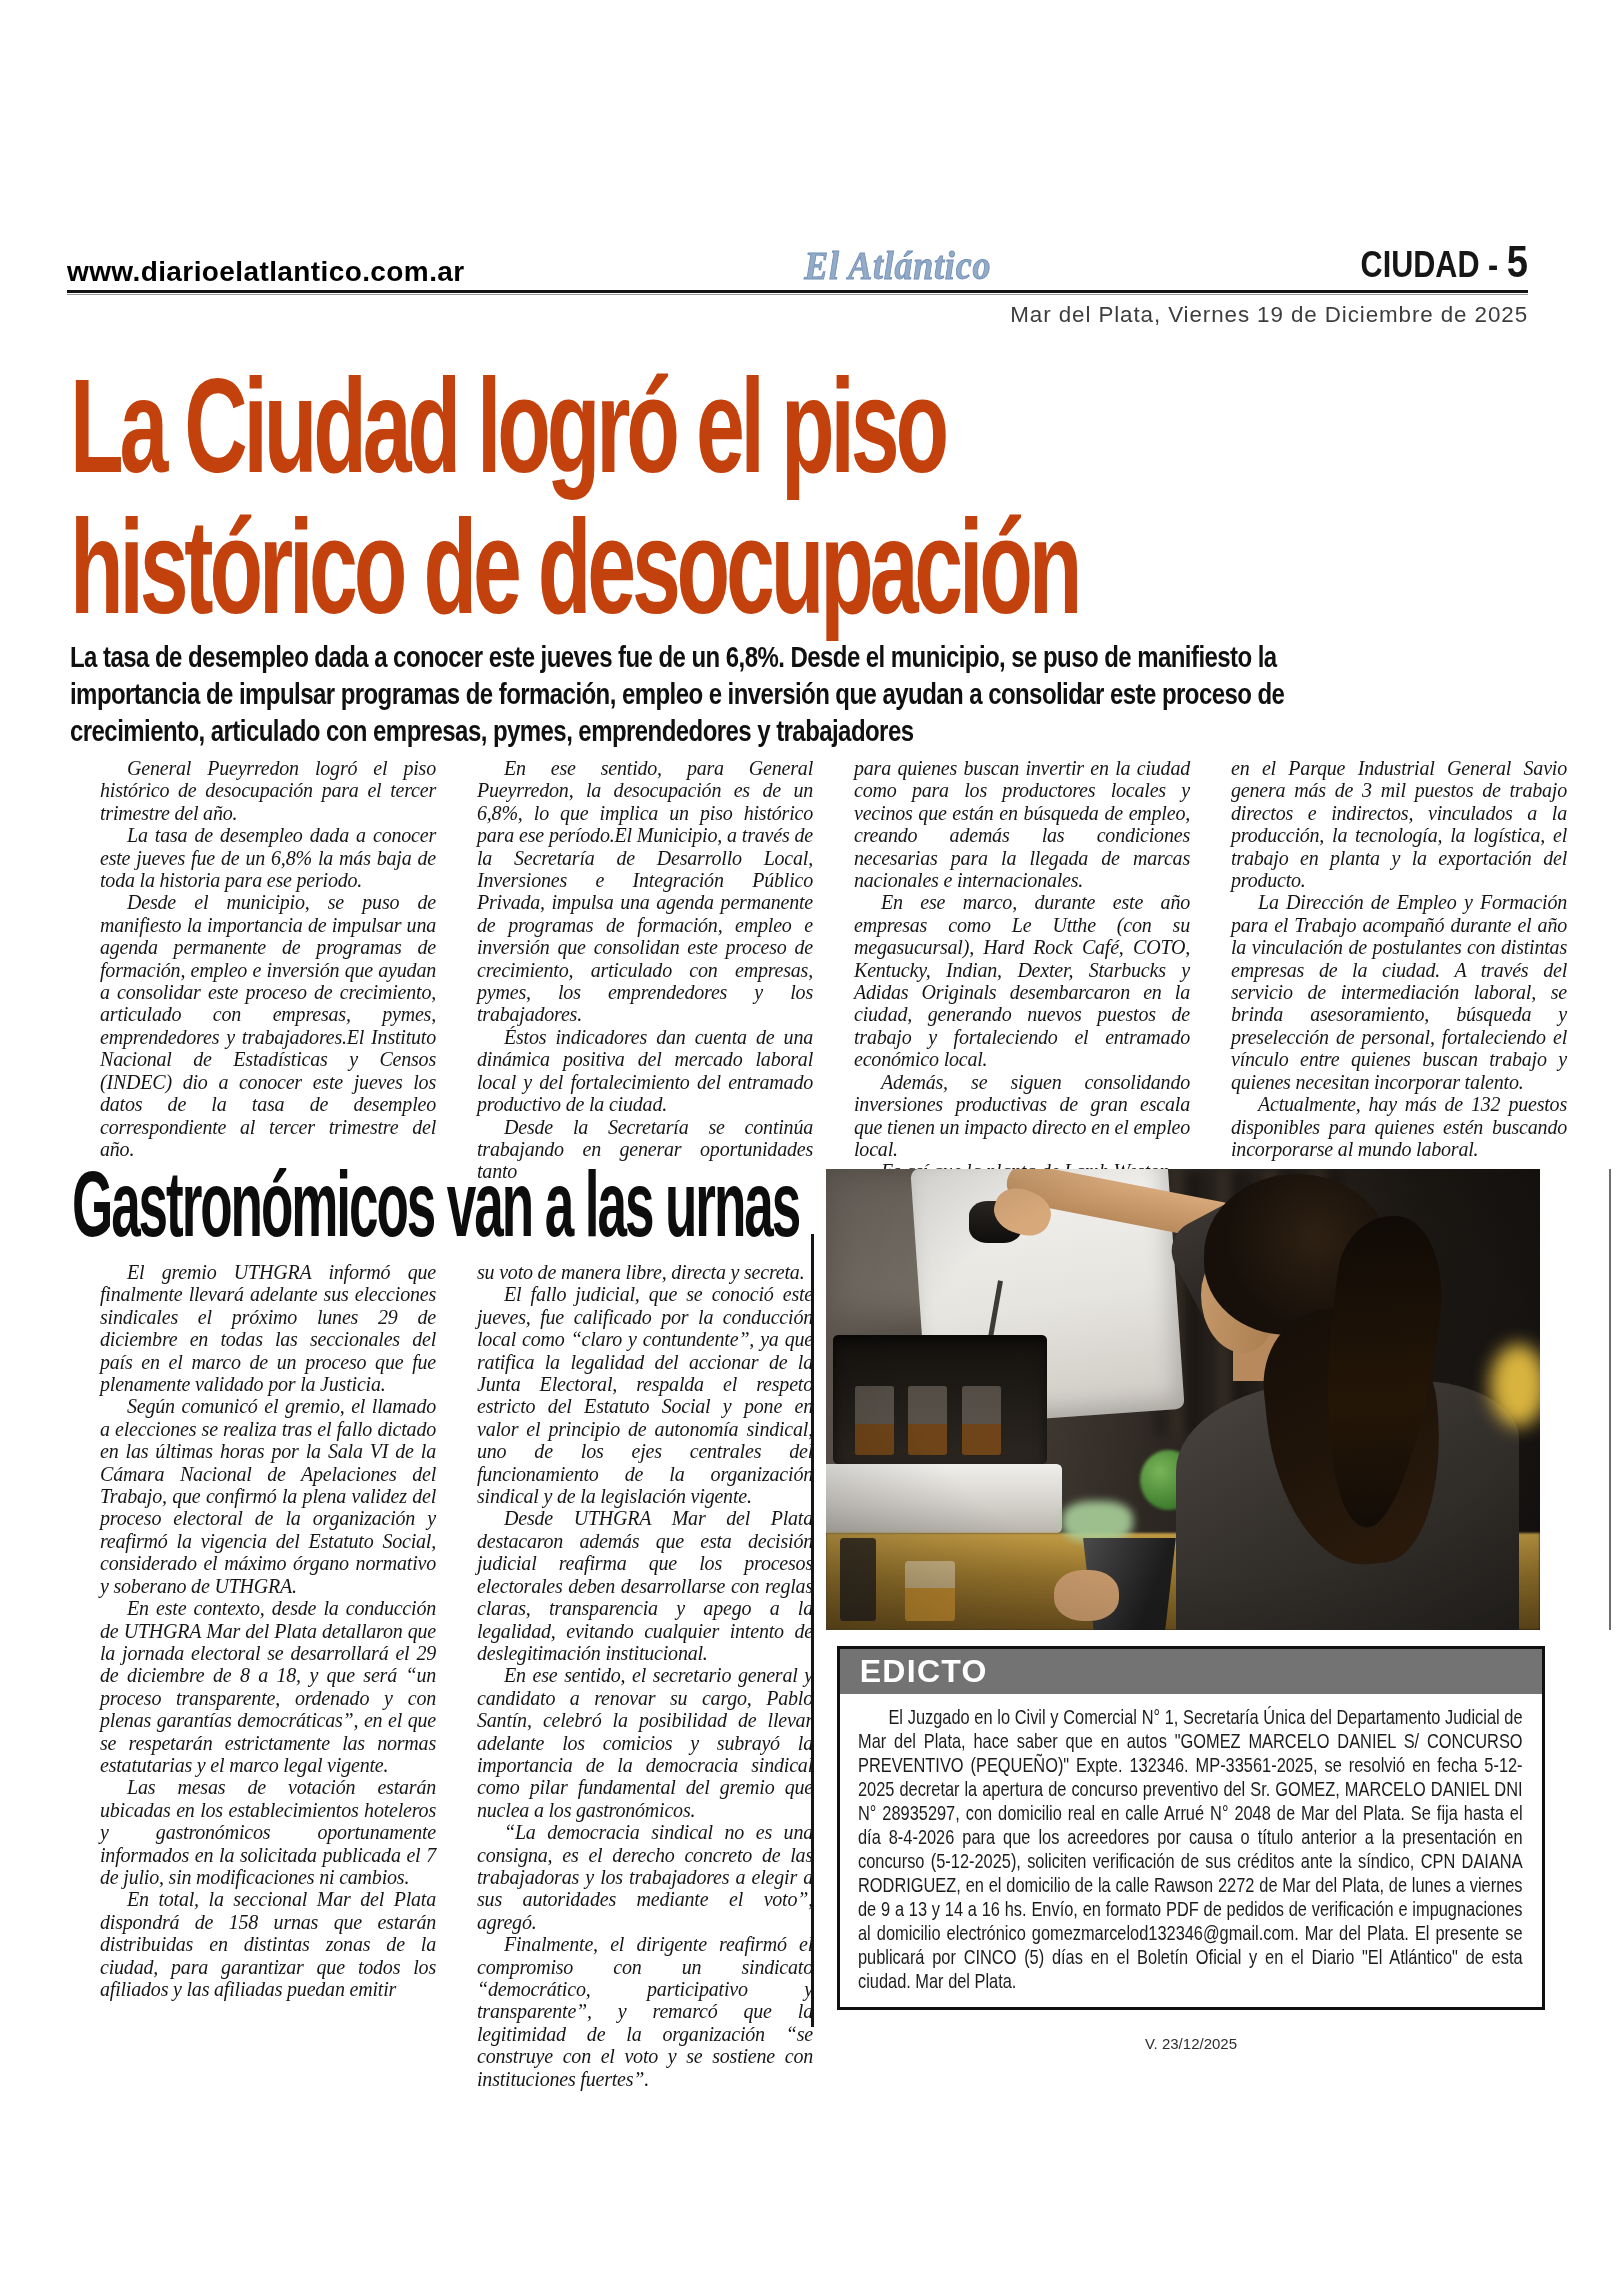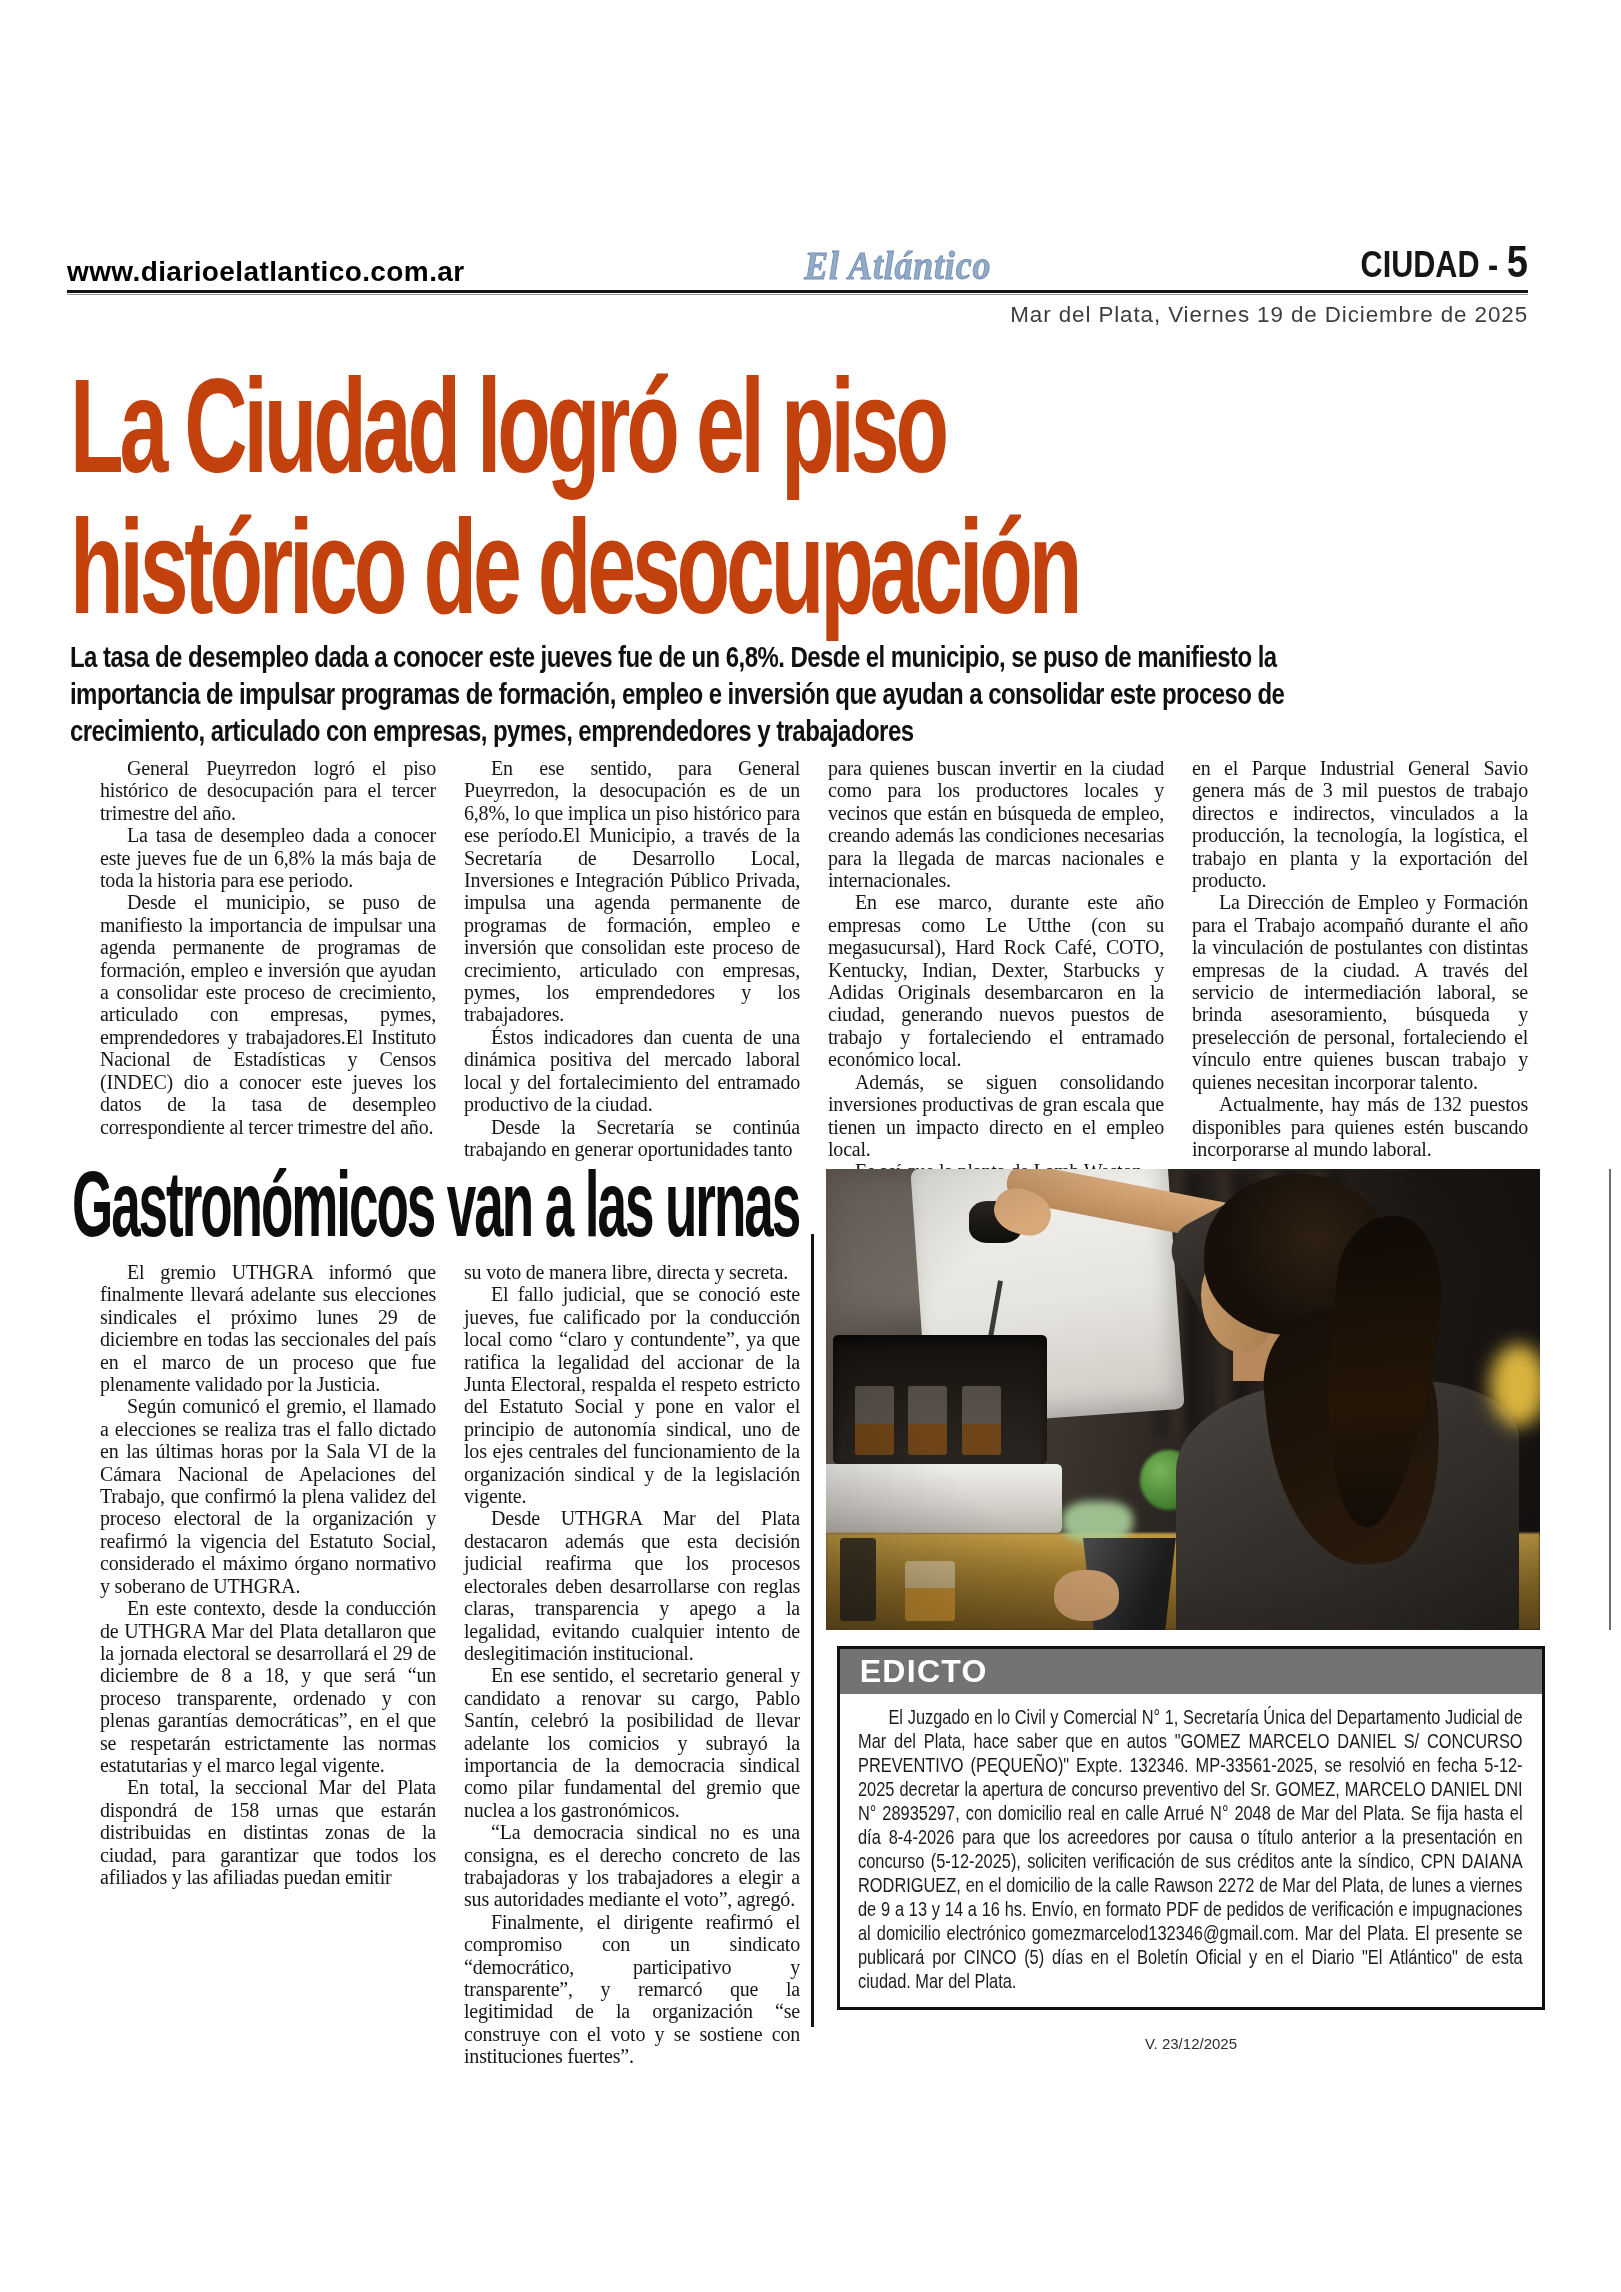--- a/index.html
+++ b/index.html
@@ -20,21 +20,21 @@
   .dateline { margin-top:7.2px; text-align:right; font-family:"Liberation Sans",sans-serif; font-size:22.4px; color:#3d3d3d; letter-spacing:0.9px; }
 
   
   .headline { position:absolute; left:70px; top:356px; font-family:"Liberation Sans",sans-serif; font-weight:800; color:#c2410c; }
   .headline .hl-line { font-size:133px; line-height:141px; letter-spacing:-6.3px; white-space:nowrap; transform:scaleX(.66); transform-origin:left top; }
   .lede { position:absolute; left:70px; top:638px; font-family:"Liberation Sans",sans-serif; font-weight:700; font-size:30px; line-height:37px; letter-spacing:-0.7px; color:#101010; transform:scaleX(.80); transform-origin:left top; }
   .lede div { white-space:nowrap; }
   .headline2 { position:absolute; left:72px; top:1159px; font-family:"Liberation Sans",sans-serif; font-weight:800; color:#0d0d0d; font-size:93px; line-height:90px; letter-spacing:-3.6px; white-space:nowrap; transform:scaleX(.57); transform-origin:left top; }
 
   
-  .cols { position:absolute; display:flex; gap:28px; }
+  .cols { position:absolute; display:flex; gap:41px;font-style:italic; }
   .main-cols { left:100px; top:757px; width:1427px; }
   .second-cols { left:100px; top:1261px; width:699px; }
   .col { width:336px; flex:0 0 336px; text-align:justify; font-size:20px; line-height:22.4px; letter-spacing:-0.2px; color:#161616; }
   .col p { text-indent:27px; }
   .col p.cont { text-indent:0; }
 
   .v-divider { position:absolute; left:811px; top:1234px; width:2.7px; height:793px; background:#151515; }
   .photo-edge-line { position:absolute; left:1609px; top:1169px; width:1.8px; height:461px; background:#6e6e6e; }
 
   
@@ -129,20 +129,21 @@
     </div>
 </div>
 
 <h2 class="headline2">Gastronómicos van a las urnas</h2>
 
 <div class="cols second-cols">
   <div class="col">
       <p>El gremio UTHGRA informó que finalmente llevará adelante sus elecciones sindicales el próximo lunes 29 de diciembre en todas las seccionales del país en el marco de un proceso que fue plenamente validado por la Justicia.</p>
       <p>Según comunicó el gremio, el llamado a elecciones se realiza tras el fallo dictado en las últimas horas por la Sala VI de la Cámara Nacional de Apelaciones del Trabajo, que confirmó la plena validez del proceso electoral de la organización y reafirmó la vigencia del Estatuto Social, considerado el máximo órgano normativo y soberano de UTHGRA.</p>
       <p>En este contexto, desde la conducción de UTHGRA Mar del Plata detallaron que la jornada electoral se desarrollará el 29 de diciembre de 8 a 18, y que será “un proceso transparente, ordenado y con plenas garantías democráticas”, en el que se respetarán estrictamente las normas estatutarias y el marco legal vigente.</p>
+      <p>Las mesas de votación estarán ubicadas en los establecimientos hoteleros y gastronómicos oportunamente informados en la solicitada publicada el 7 de julio, sin modificaciones ni cambios.</p>
       <p>En total, la seccional Mar del Plata dispondrá de 158 urnas que estarán distribuidas en distintas zonas de la ciudad, para garantizar que todos los afiliados y las afiliadas puedan emitir</p>
     </div>
   <div class="col">
       <p class="cont">su voto de manera libre, directa y secreta.</p>
       <p>El fallo judicial, que se conoció este jueves, fue calificado por la conducción local como “claro y contundente”, ya que ratifica la legalidad del accionar de la Junta Electoral, respalda el respeto estricto del Estatuto Social y pone en valor el principio de autonomía sindical, uno de los ejes centrales del funcionamiento de la organización sindical y de la legislación vigente.</p>
       <p>Desde UTHGRA Mar del Plata destacaron además que esta decisión judicial reafirma que los procesos electorales deben desarrollarse con reglas claras, transparencia y apego a la legalidad, evitando cualquier intento de deslegitimación institucional.</p>
       <p>En ese sentido, el secretario general y candidato a renovar su cargo, Pablo Santín, celebró la posibilidad de llevar adelante los comicios y subrayó la importancia de la democracia sindical como pilar fundamental del gremio que nuclea a los gastronómicos.</p>
       <p>“La democracia sindical no es una consigna, es el derecho concreto de las trabajadoras y los trabajadores a elegir a sus autoridades mediante el voto”, agregó.</p>
       <p>Finalmente, el dirigente reafirmó el compromiso con un sindicato “democrático, participativo y transparente”, y remarcó que la legitimidad de la organización “se construye con el voto y se sostiene con instituciones fuertes”.</p>
     </div>

